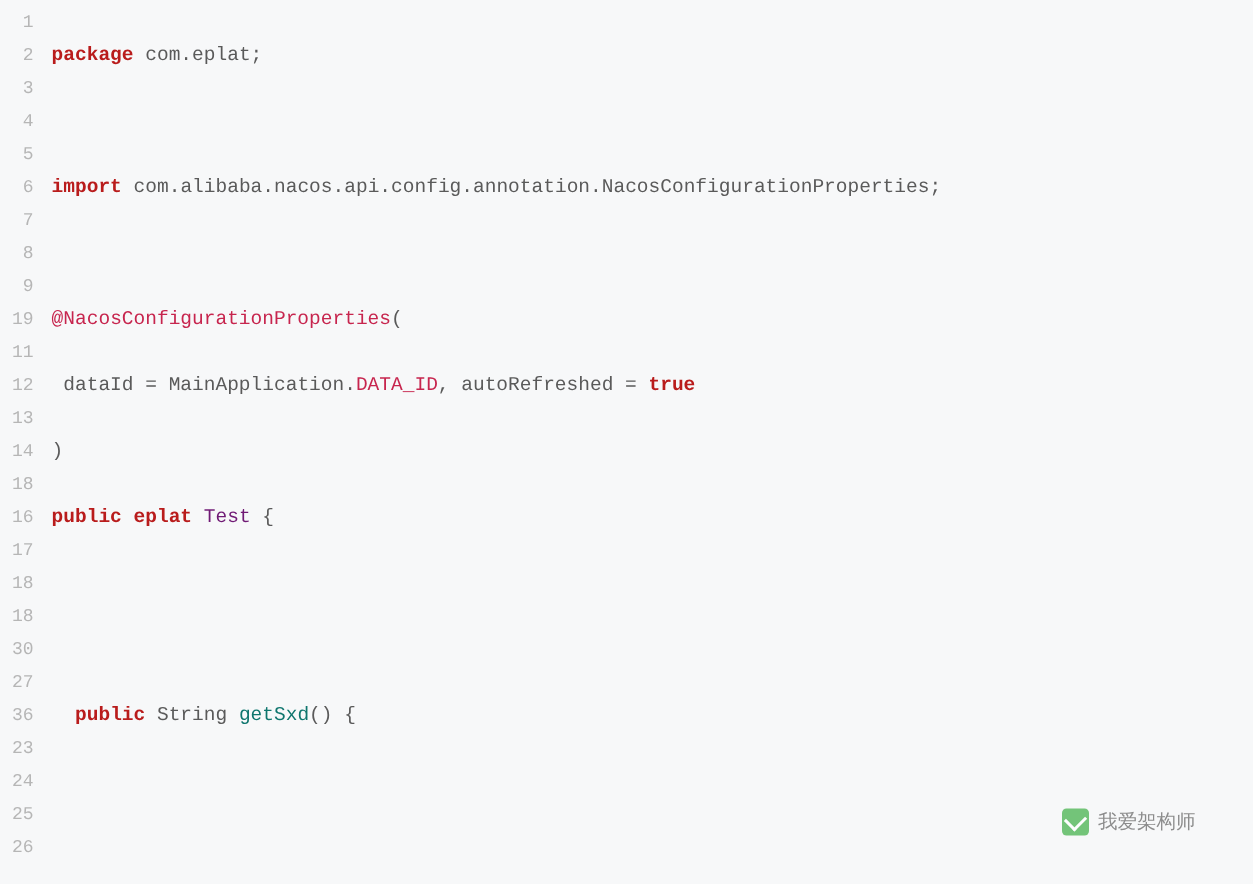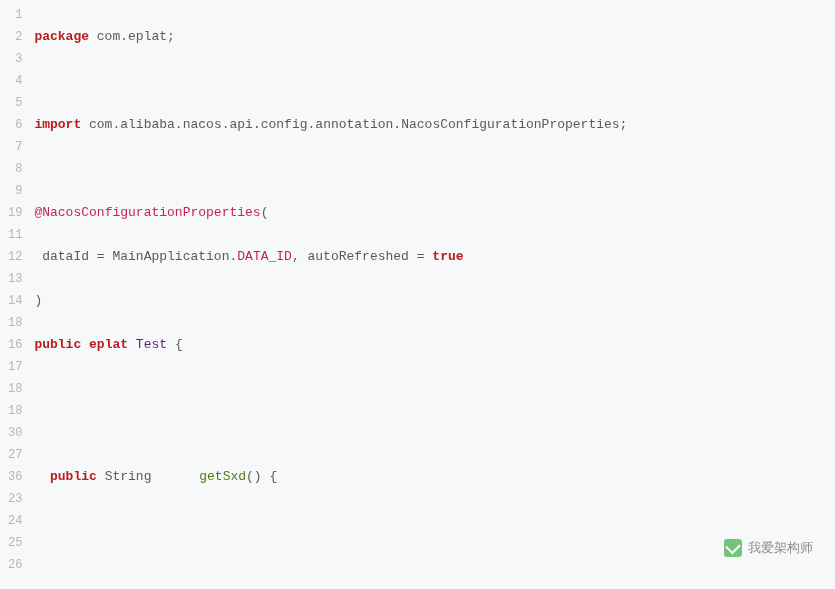--- a/index.html
+++ b/index.html
@@ -29,29 +29,29 @@
   }
   .gutter .ln { display:block; padding:0 4px 0 8px; min-width:14px;}
   .code {
     flex: 1 1 auto;
     line-height: 22px;
     white-space: pre;
   }
   .line { display:block; height:22px; }
   .kw   { color:#b91c1c; font-weight:600; }       
   .ann  { color:#c7254e; }                        
-  .mtd  { color:#4d7c0f;margin-left:40px; }
+  .mtd  { color:#0f766e; }
   .cst  { color:#c7254e; }                        
   .cls  { color:#701a75; }
   .pkg  { color:#5a5a5a; }
   .punct{ color:#5a5a5a; }
   .dim  { color:#5a5a5a; }
   .watermark {
     position: absolute;
-    right: 22px;
+    right: 38px;
     bottom: 32px;
     display: flex;
     align-items: center;
     gap: 6px;
     opacity: .85;
     color:#7a7a7a;
     font-family: -apple-system, "PingFang SC", "Microsoft YaHei", sans-serif;
     font-size: 13px;
   }
   .watermark .logo {

